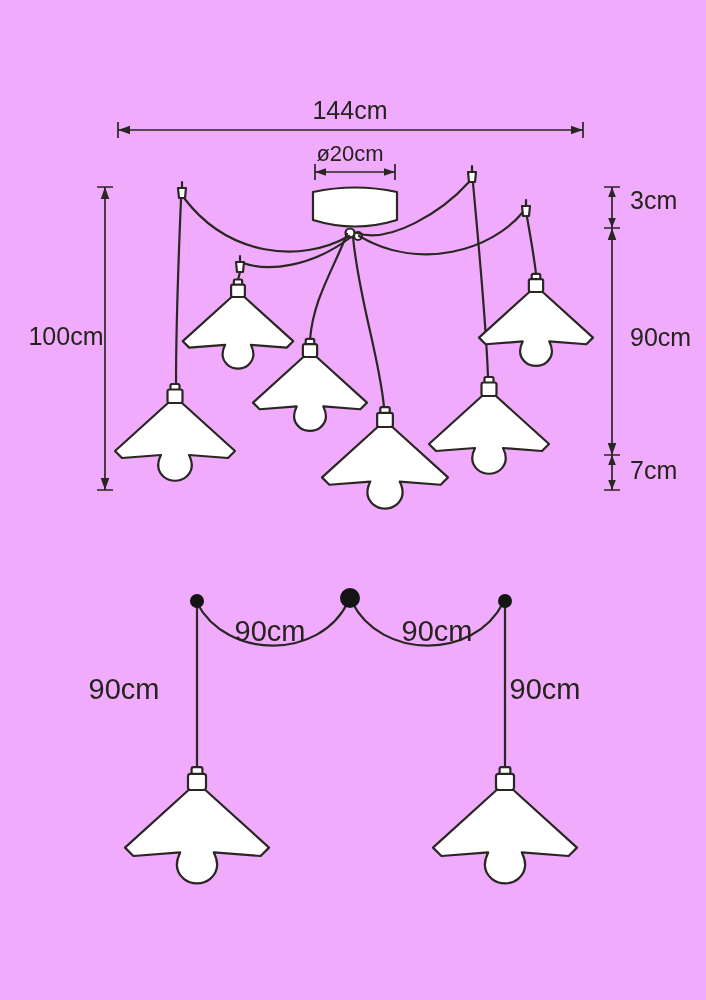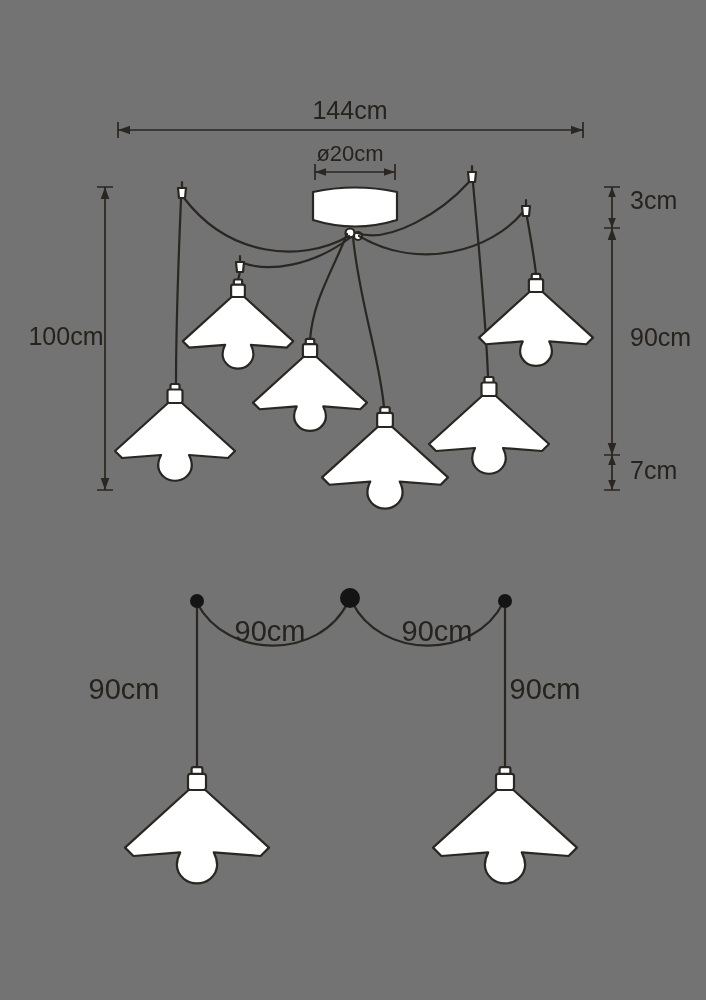--- a/index.html
+++ b/index.html
@@ -1,16 +1,16 @@
 <!DOCTYPE html>
 <html><head>
 <meta charset="utf-8">
 <style>
   html,body{margin:0;padding:0;background:#ffffff;}
-  .canvas{position:relative;width:706px;height:1000px;background:#737373;overflow:hidden;}
+  .canvas{position:relative;width:706px;height:1000px;background:#f0abfc;overflow:hidden;}
   svg{display:block;}
   .draw{fill:#ffffff;stroke:#2a2622;stroke-width:2.2;stroke-linejoin:round;stroke-linecap:round;}
   .cable{fill:none;stroke:#2a2622;stroke-width:2.2;stroke-linecap:round;}
   .dimline{fill:none;stroke:#2a2622;stroke-width:1.7;stroke-linecap:butt;}
   .arrow{fill:#2a2622;stroke:none;}
   .dot{fill:#141414;stroke:none;}
   text{font-family:"Liberation Sans", sans-serif;fill:#26221d;}
   .lab25{font-size:25px;}
   .lab22{font-size:22px;}
   .lab29{font-size:29px;}

